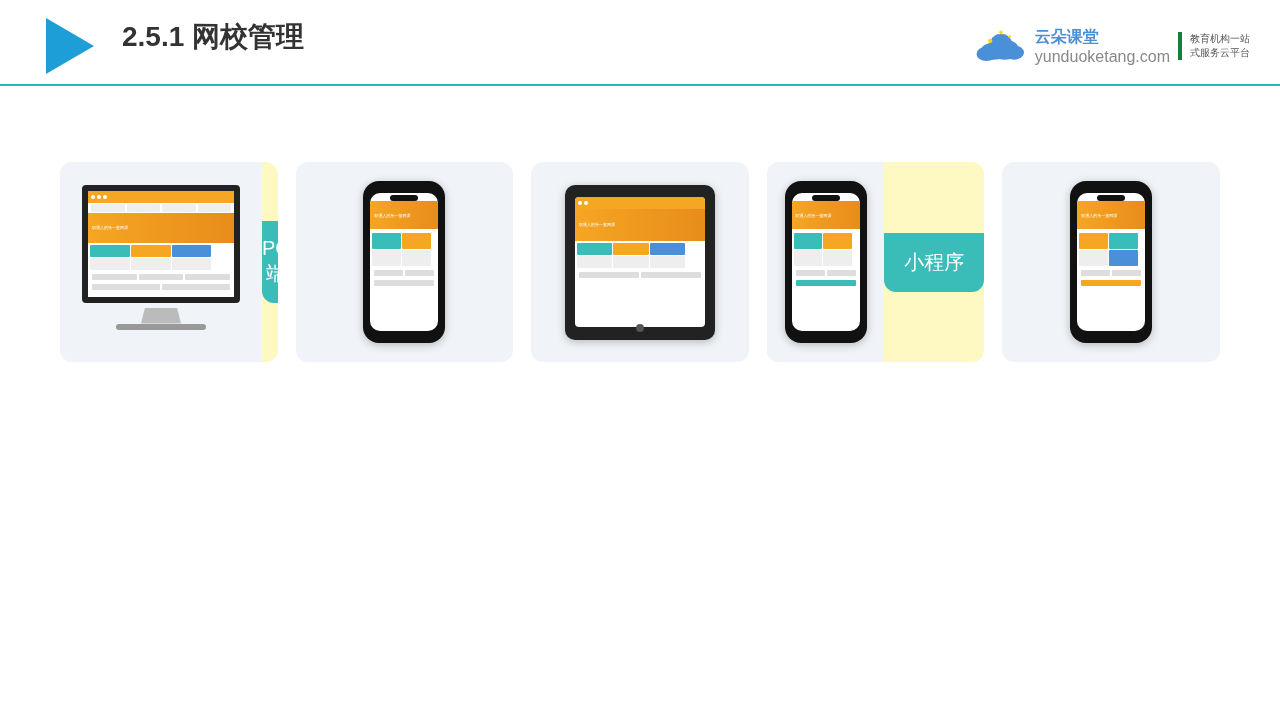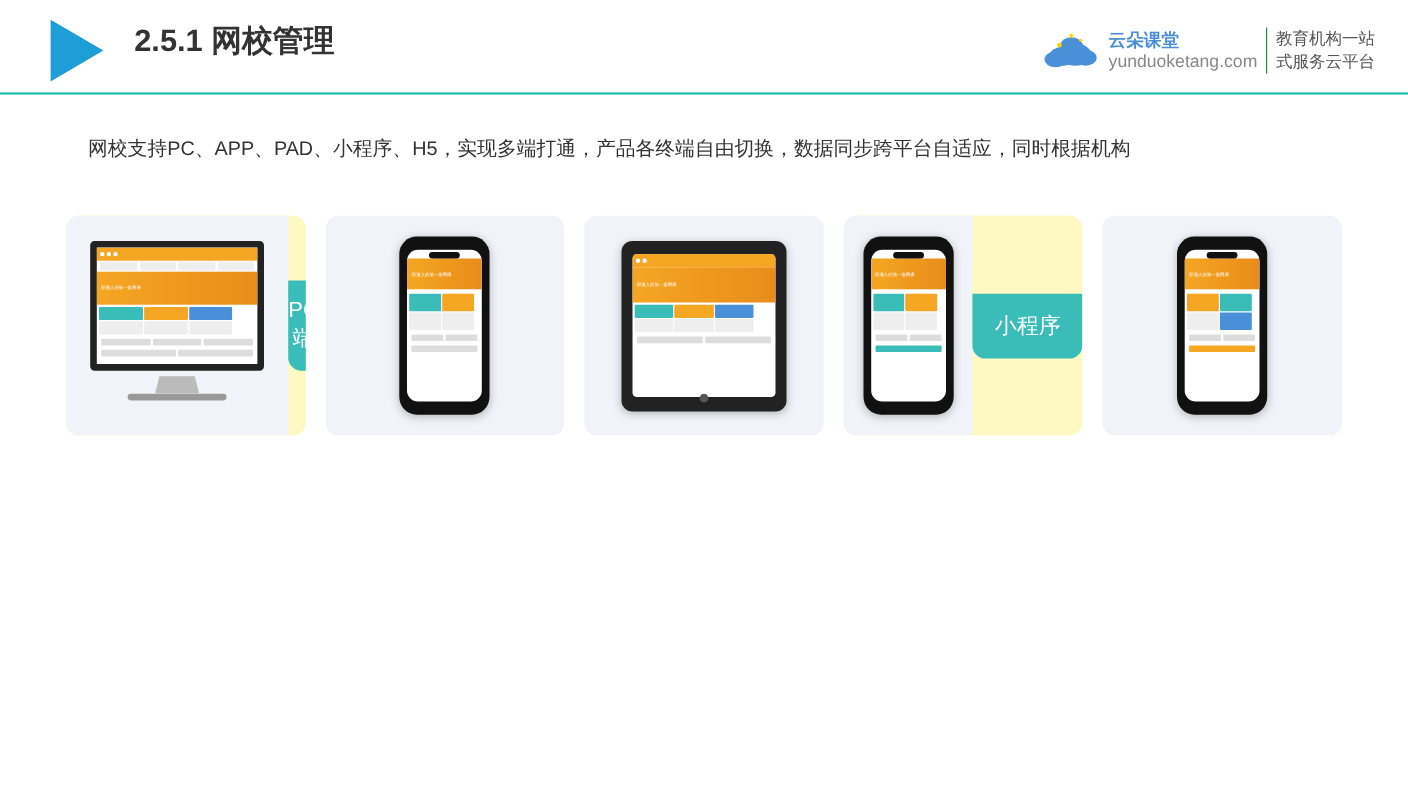--- a/index.html
+++ b/index.html
@@ -40,25 +40,25 @@
     .header-right {
       display: flex;
       align-items: center;
       gap: 4px;
     }
     .logo-cloud-icon {
       width: 60px;
       height: 36px;
     }
     .logo-slogan {
-      font-size: 15px;
+      font-size: 10px;
       color: #555;
       line-height: 1.4;
       text-align: left;
-      border-left: 1px solid #15803d;
+      border-left: 4px solid #15803d;
       padding-left: 8px;
       margin-left: 4px;
     }
 
     
     .description {
       padding: 32px 80px 16px 80px;
       font-size: 18px;
       color: #333;
       line-height: 1.9;
@@ -248,21 +248,20 @@
       <div style="font-size:16px;color:#888;">yunduoketang.com</div>
     </div>
     <div class="logo-slogan">
       <div>教育机构一站</div>
       <div>式服务云平台</div>
     </div>
   </div>
 </div>
 
 <div class="description">
-  <p>网校支持PC、APP、PAD、小程序、H5，实现多端打通，产品各终端自由切换，数据同步跨平台自适应，同时根据机构</p>
 </div>
 
 <div class="cards-section">
 
   <div class="card">
     <div class="card-image-area">
       <div class="device-pc">
         <div class="pc-screen">
           <div class="mini-header">
               <div class="mini-dot"></div>

